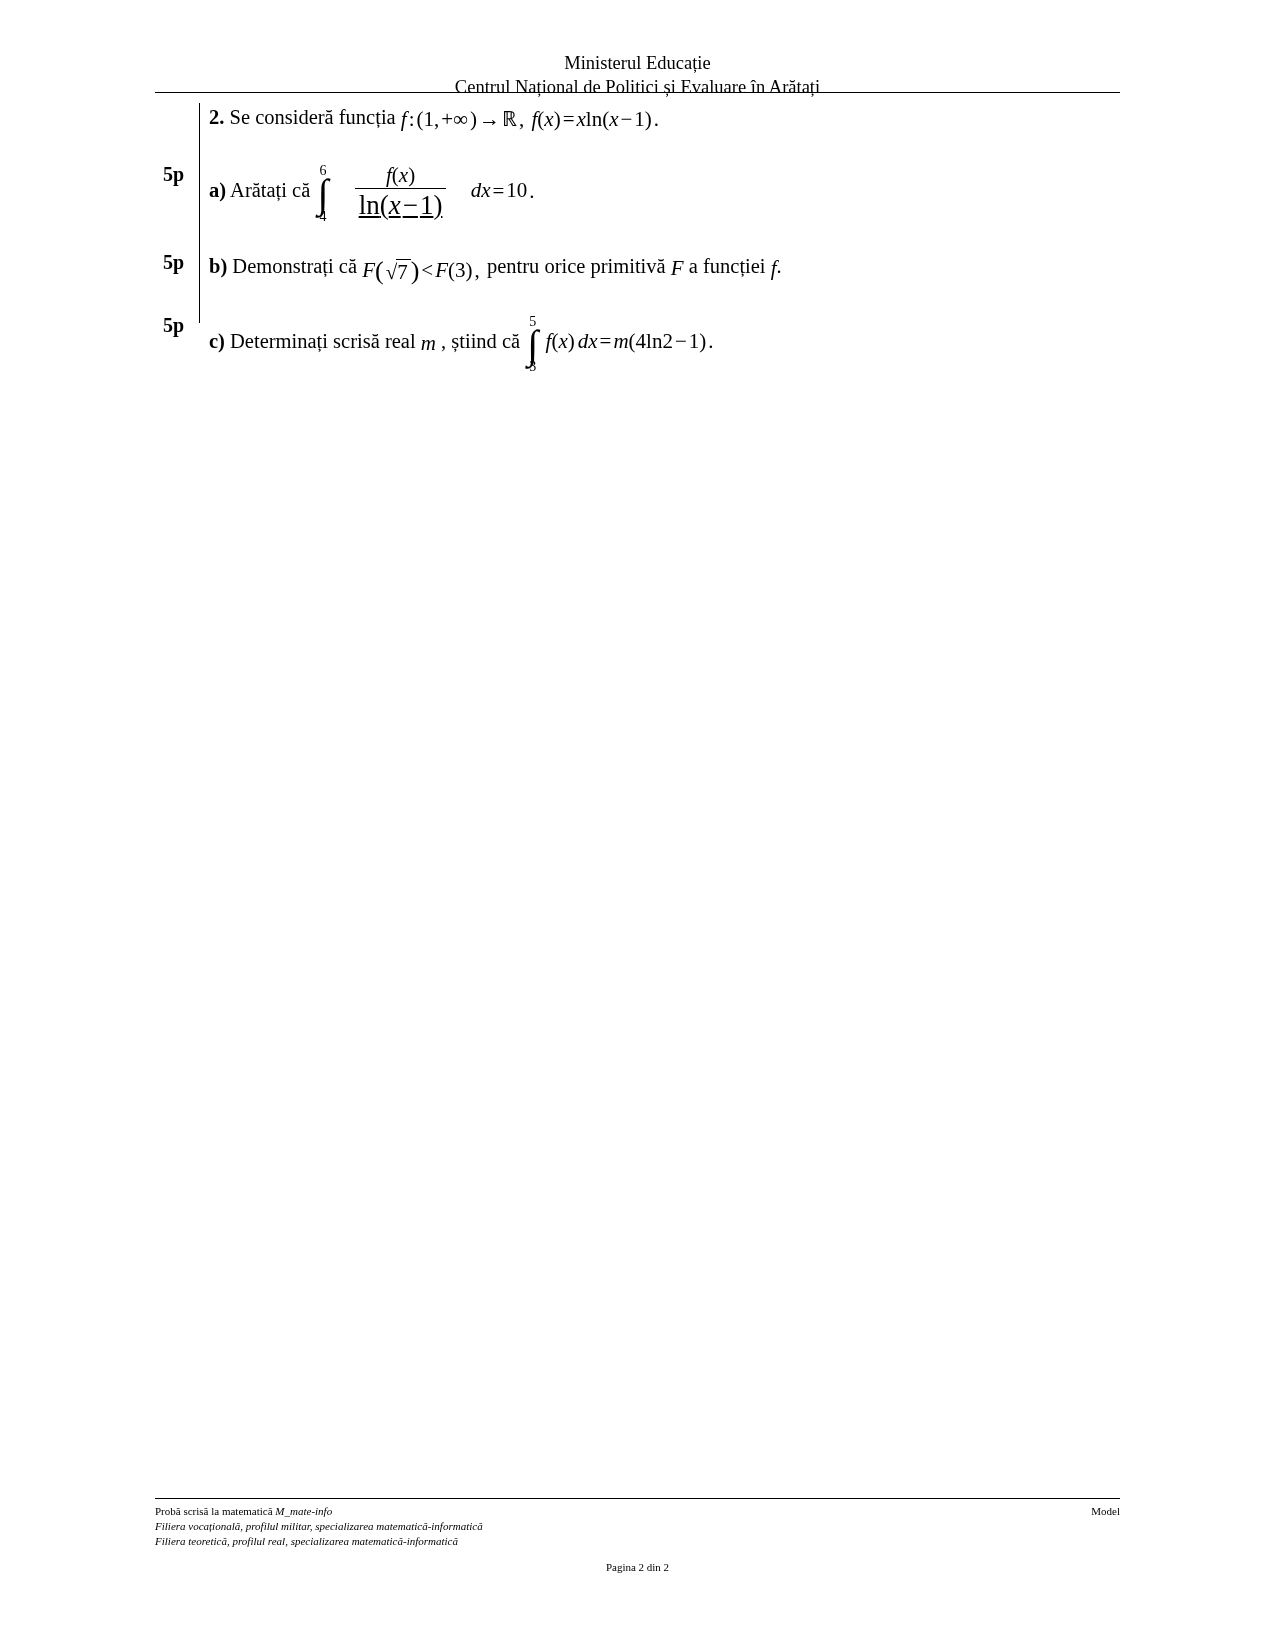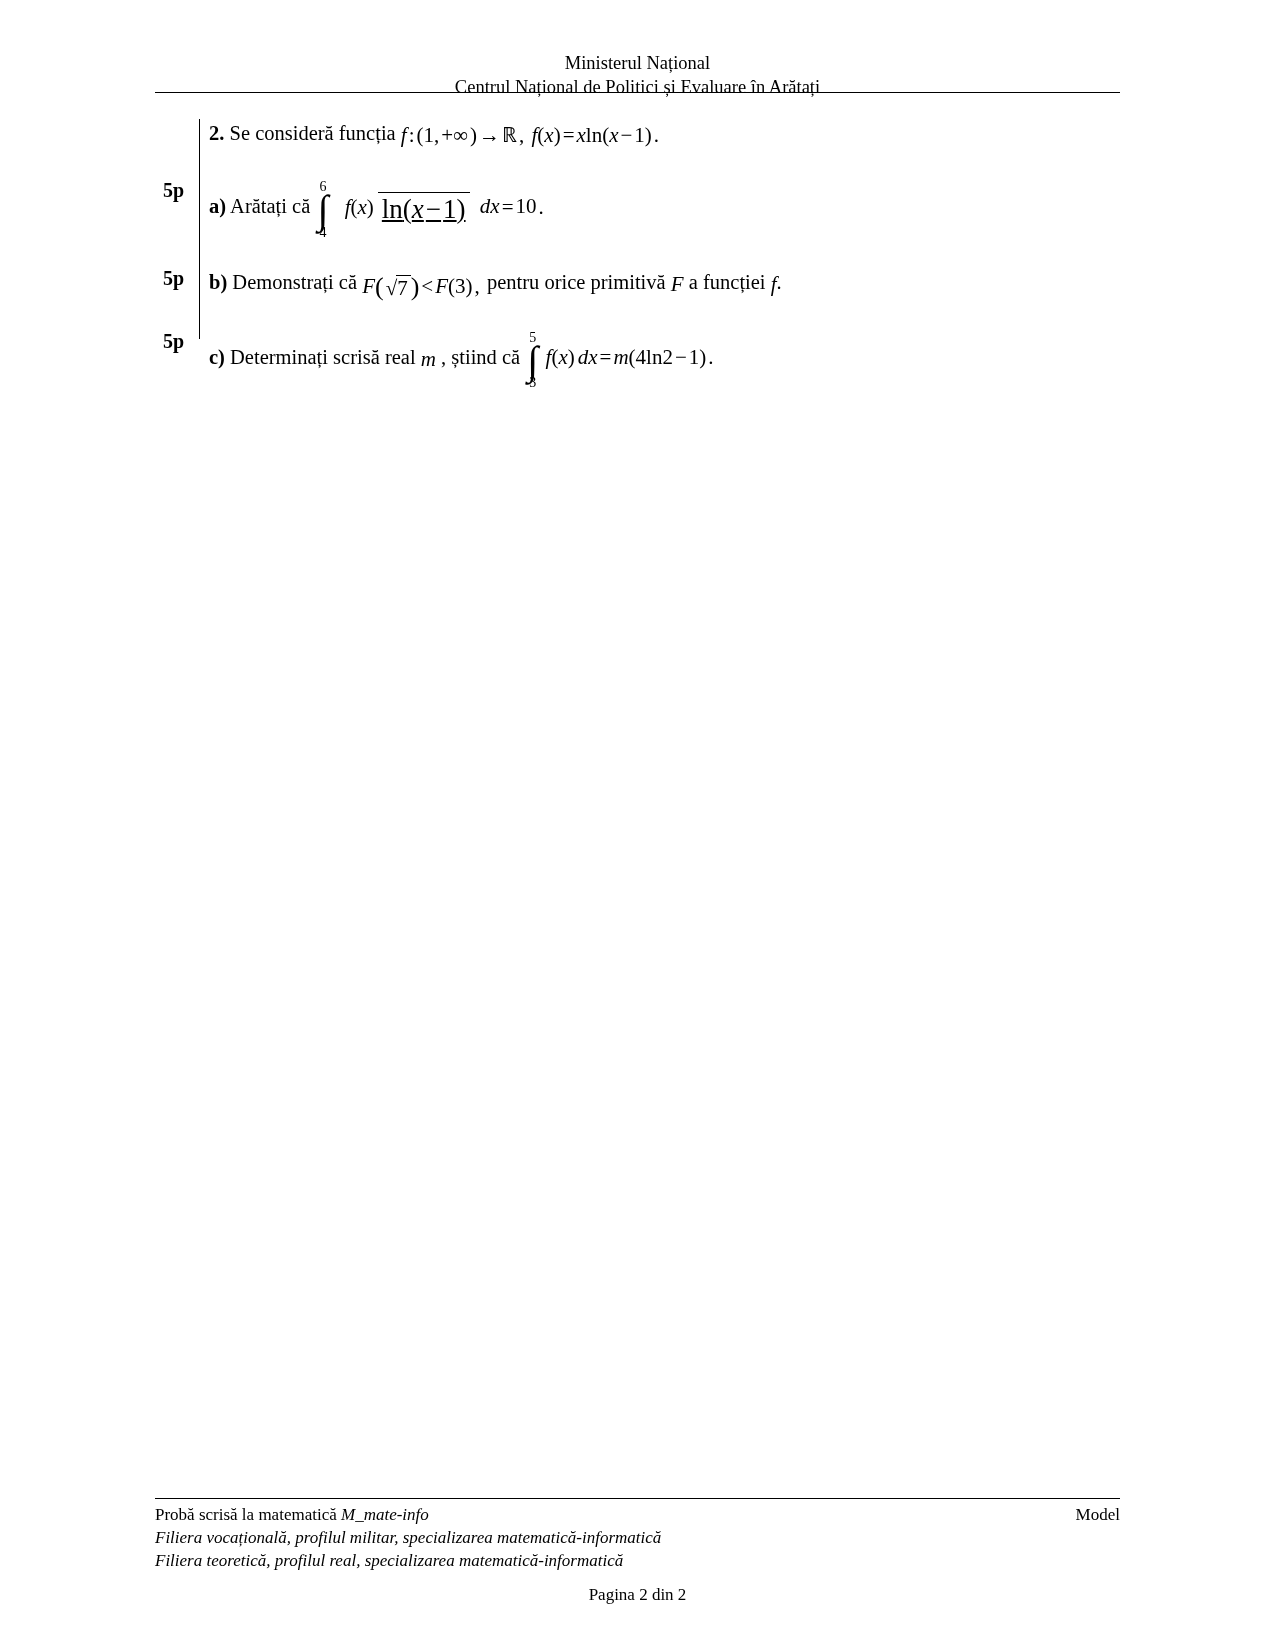--- a/index.html
+++ b/index.html
@@ -35,21 +35,21 @@
     position: absolute;
     top: 92px;
     left: 155px;
     width: 965px;
     border-bottom: 1.6px solid #000;
   }
 
   
   .problem {
     position: absolute;
-    top: 116px;
+    top: 100px;
     left: 155px;
     width: 965px;
   }
   .vrule {
     position: absolute;
     left: 44px;
     top: 3px;
     width: 0;
     height: 220px;
     border-left: 1.6px solid #000;
@@ -110,24 +110,24 @@
   }
   .intgr .sym {
     font-size: 40px;
     line-height: 0.78;
     font-family: "Liberation Serif", serif;
   }
 
   
   .frac {
     display: inline-flex;
-    flex-direction: row;
+    flex-direction: column;
     align-items: center;
     vertical-align: middle;
-    margin: 0 5px;
+    margin: 0 19px;
     line-height: 1.12;
     position: relative;
     top: -1px;
   }
   .frac .num { padding: 0 4px 1px 4px; font-size: 21px; }
   .frac .den { padding: 1px 4px 0 4px; border-top: 1.2px solid #000; font-size: 27px; text-decoration: underline; }
 
   
   .sqrt {
     display: inline-block;
@@ -149,41 +149,41 @@
     top: 1498px;
     left: 155px;
     width: 965px;
     border-bottom: 1.6px solid #000;
   }
   .footer {
     position: absolute;
     top: 1504px;
     left: 155px;
     width: 965px;
-    font-size: 17px;
+    font-size: 11px;
     line-height: 1.35;
   }
   .footer-line1 {
     display: flex;
     justify-content: space-between;
     align-items: baseline;
   }
   .footer .ital { font-style: italic; }
   .footer-center {
     text-align: center;
     margin-top: 11px;
   }
 </style>
 </head>
 <body>
 
 <div class="page">
 
   <div class="header">
-    <div>Ministerul Național</div>
+    <div>Ministerul Educație</div>
     <div>Centrul Național de Politici și Evaluare în Arătați</div>
   </div>
   <div class="header-rule"></div>
 
   <div class="problem">
     <div class="vrule"></div>
 
     <div class="row">
       <div class="pts"></div>
       <div class="body stmt">

